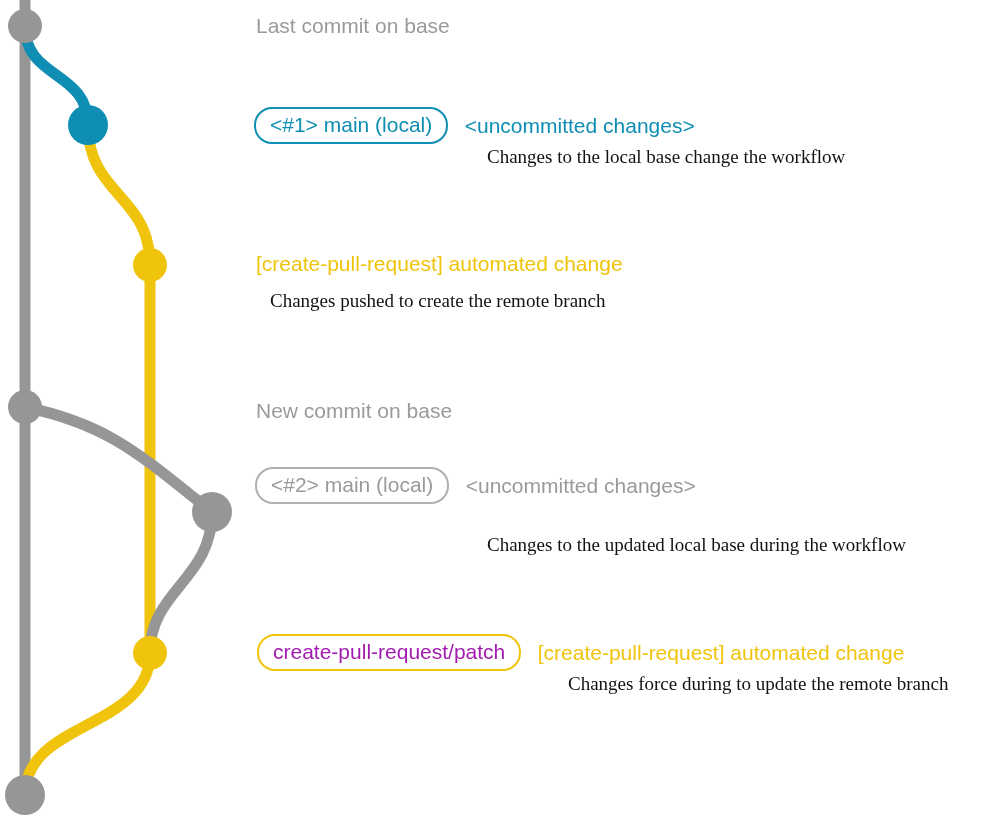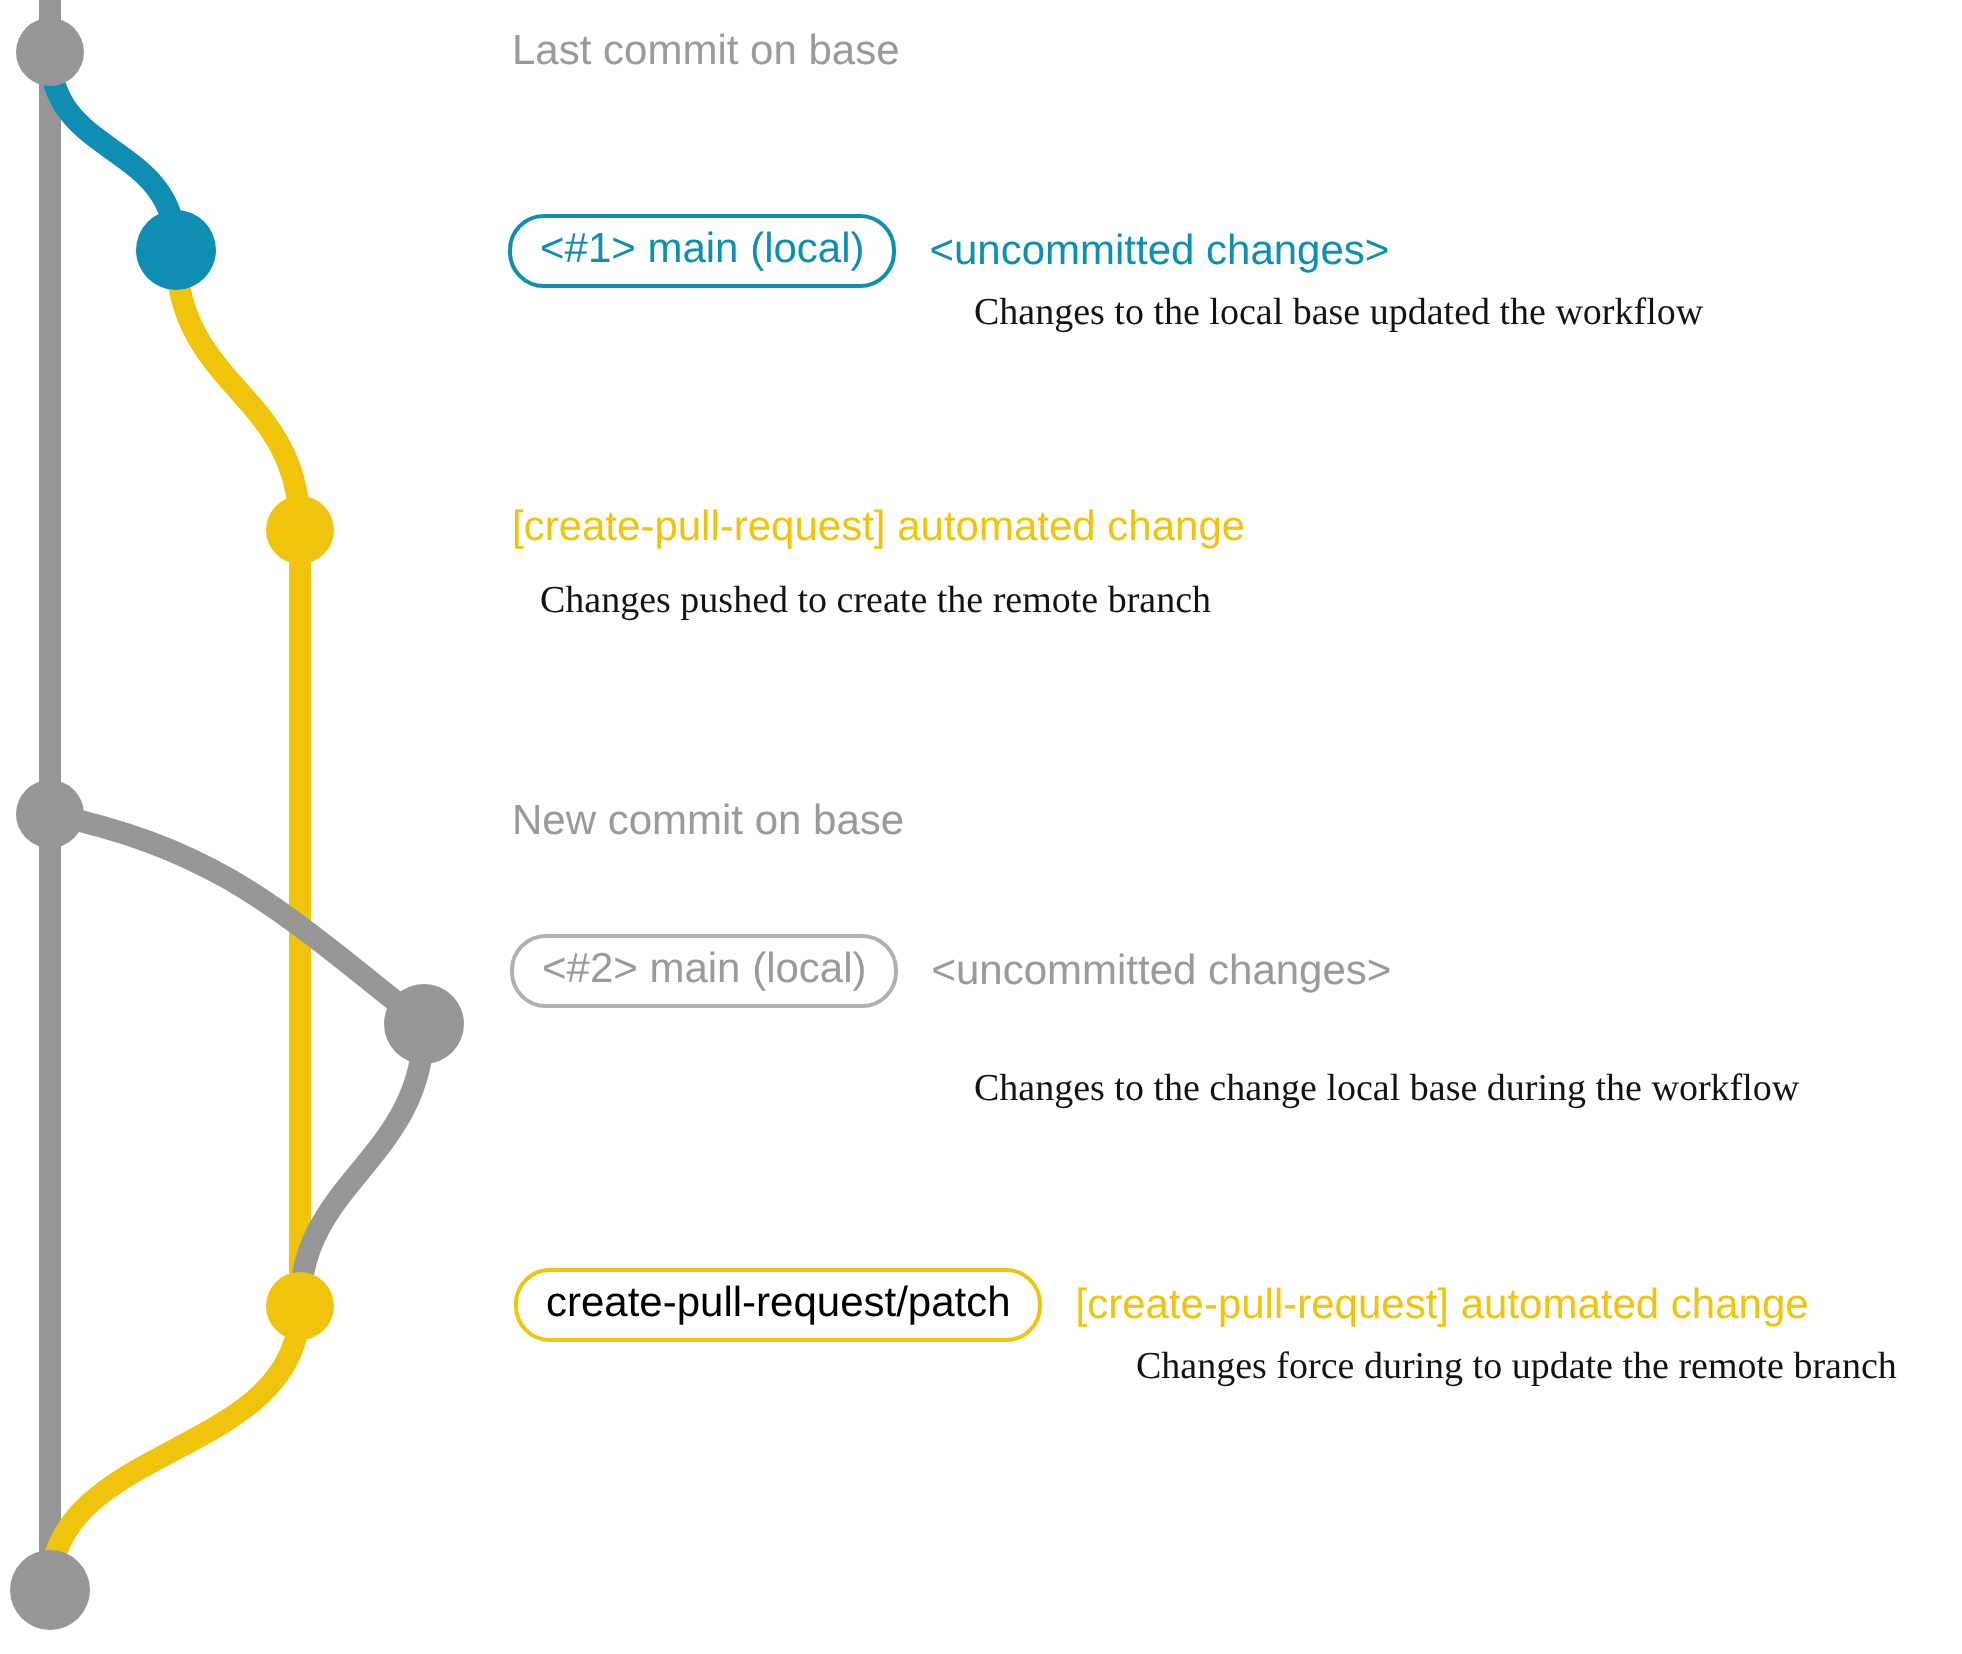--- a/index.html
+++ b/index.html
@@ -44,21 +44,21 @@
     border: 2px solid #4c1d95;
     border-radius: 18px;
     padding: 4px 14px 6px 14px;
     font-size: 21px;
     line-height: 23px;
     color: #9a9a9a;
     background: #ffffff;
     font-family: "Liberation Sans", sans-serif;
   }
   .pill.blue { border-color: #0f8eb3; color: #0f8eb3; }
-  .pill.yellow { border-color: #f0c40c; color: #000000; }
+  .pill.yellow { border-color: #f0c40c; color: #a21caf; }
   .pill.gray { border-color: #b0b0b0; color: #9a9a9a; }
 
   
   .subject {
     display: inline-block;
     vertical-align: middle;
     font-size: 21px;
     line-height: 24px;
     font-family: "Liberation Sans", sans-serif;
     margin-left: 12px;
@@ -119,34 +119,34 @@
   </svg>
 
   <div class="labels-layer">
 
     <div class="heading" style="left:256px; top:14px;">Last commit on base</div>
 
     <div class="row" style="left:254px; top:107px;">
       <span class="pill blue">&lt;#1&gt; main (local)</span>
       <span class="subject blue">&lt;uncommitted changes&gt;</span>
     </div>
-    <div class="note" style="left:487px; top:146px;">Changes to the local base updated the workflow</div>
+    <div class="note" style="left:487px; top:146px;">Changes to the local base change the workflow</div>
 
     <div class="row" style="left:256px; top:252px;">
       <span class="subject yellow standalone">[create-pull-request] automated change</span>
     </div>
     <div class="note" style="left:270px; top:290px;">Changes pushed to create the remote branch</div>
 
     <div class="heading" style="left:256px; top:399px;">New commit on base</div>
 
     <div class="row" style="left:255px; top:467px;">
       <span class="pill gray">&lt;#2&gt; main (local)</span>
       <span class="subject gray">&lt;uncommitted changes&gt;</span>
     </div>
-    <div class="note" style="left:487px; top:534px;">Changes to the change local base during the workflow</div>
+    <div class="note" style="left:487px; top:534px;">Changes to the updated local base during the workflow</div>
 
     <div class="row" style="left:257px; top:634px;">
       <span class="pill yellow">create-pull-request/patch</span>
       <span class="subject yellow">[create-pull-request] automated change</span>
     </div>
     <div class="note" style="left:568px; top:673px;">Changes force during to update the remote branch</div>
 
 
   </div>
 </div>

